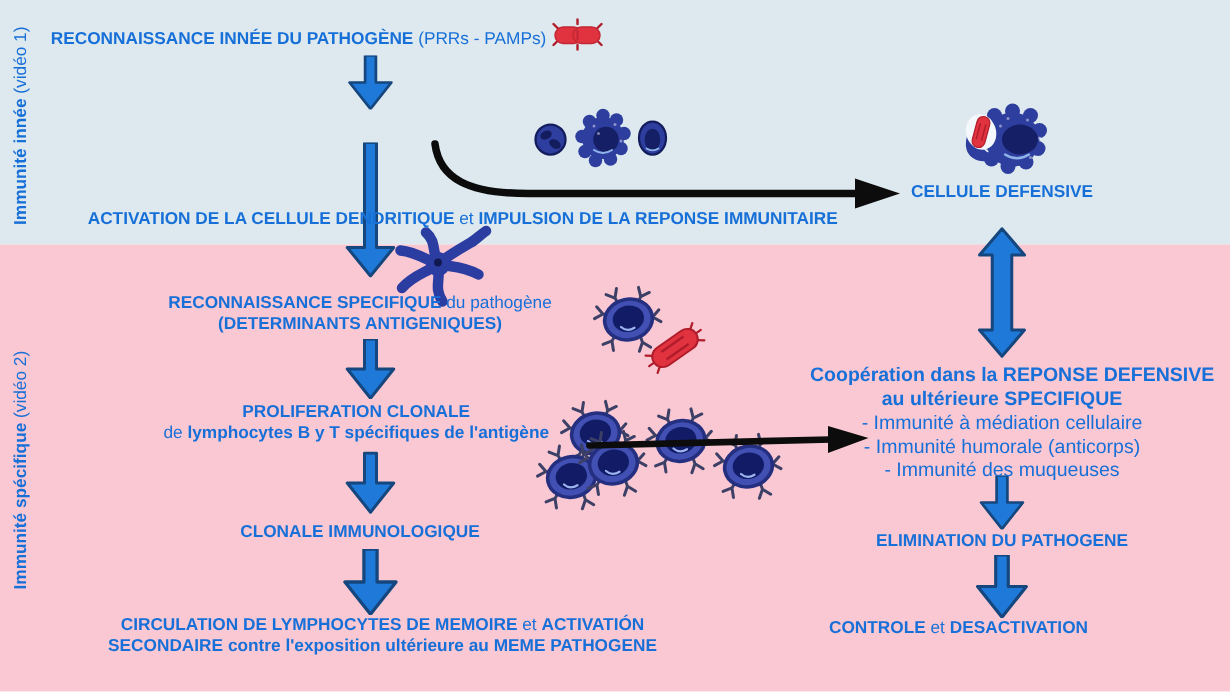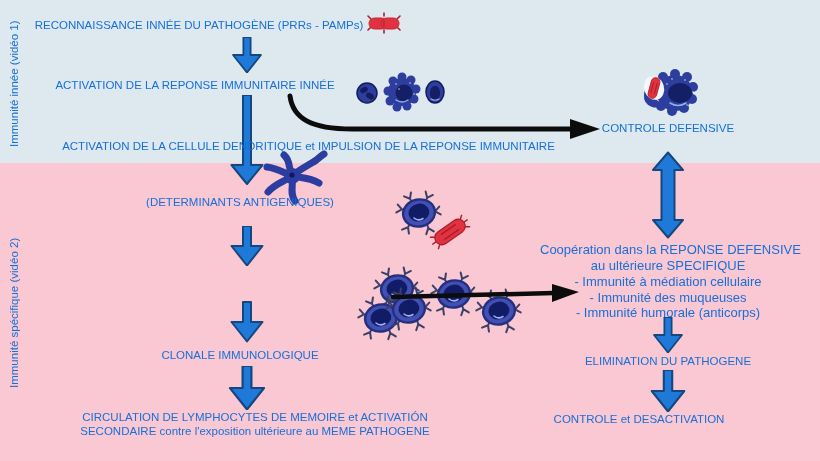--- a/index.html
+++ b/index.html
@@ -2,21 +2,21 @@
 <html><head>
 <meta charset="utf-8">
 <style>
   html,body{margin:0;padding:0;background:#fff;}
   .canvas{position:relative;width:820px;height:461px;overflow:hidden;
           font-family:"Liberation Sans",sans-serif;}
   .sec{position:absolute;left:0;right:0;}
   .sec-innate{top:0;height:163px;background:#dde9ee;}
   .sec-specific{top:163px;height:298px;background:#fac8d2;}
   .t{position:absolute;color:#176fd8;font-size:11.5px;line-height:1.22;text-align:center;z-index:5;}
-  .b{font-weight:normal;}
+  .b{font-weight:bold;}
   .n{font-weight:normal;}
   .nowrap{white-space:nowrap;}
   .small{font-size:13px;}
   .vlabel{position:absolute;color:#176fd8;font-size:11.5px;z-index:6;
           writing-mode:vertical-rl;transform:rotate(180deg);
           display:flex;align-items:center;justify-content:center;white-space:nowrap;}
   #vl1{left:6px;top:6px;height:155px;width:16px;}
   #vl2{left:6px;top:178px;height:270px;width:16px;}
   .abs{position:absolute;}
   svg{display:block;}
@@ -72,21 +72,20 @@
       <rect x="2" y="6" width="18" height="11" rx="5.5" fill="#e0333f" stroke="#c42634" stroke-width="1"></rect>
       <rect x="14" y="6" width="18" height="11" rx="5.5" fill="#e0333f" stroke="#c42634" stroke-width="1"></rect>
       <path d="M17 8 V15" stroke="#c42634" stroke-width="1.4"></path>
     </svg></span>
   </div>
 
   <svg class="abs" style="left:230px;top:37px;" width="34" height="36" viewBox="0 0 34 40">
     <path d="M13 0 H21 V20 H32.5 L17 39.5 L1.5 20 H13 Z" fill="#1e79d8" stroke="#15477e" stroke-width="2" stroke-linejoin="round"></path>
   </svg>
 
-  <div class="t b nowrap" style="left:30px;top:78px;width:330px;">ACTIVATION DE LA REPONSE IMMUNITAIRE INNÉE</div>
 
   <svg class="abs" style="left:352px;top:70px;" width="96" height="46" viewBox="0 0 96 46">
     <circle cx="15" cy="23" r="10" fill="#2e3e9e" stroke="#131c5c" stroke-width="1.5"></circle>
     <ellipse cx="12" cy="20" rx="4" ry="2.8" fill="#131c5c" transform="rotate(-25 12 20)"></ellipse>
     <ellipse cx="18" cy="26" rx="4.2" ry="2.8" fill="#131c5c" transform="rotate(30 18 26)"></ellipse>
     <g fill="#2e3e9e">
       <circle cx="50" cy="22" r="14"></circle>
       <circle cx="50" cy="7" r="4.5"></circle>
         <circle cx="59" cy="10" r="4.5"></circle>
         <circle cx="64" cy="19" r="4.5"></circle>
@@ -131,37 +130,42 @@
       <path d="M34 26 C42 28 50 27 61 33"></path>
       <path d="M34 26 C36 36 31 42 37 51"></path>
       <path d="M34 26 C26 32 18 33 10 42"></path>
       <path d="M34 26 C26 23 19 18 9 17"></path>
     </g>
     <circle cx="34" cy="26" r="8" fill="#2c3da2"></circle>
     <circle cx="34" cy="25" r="2.6" fill="#101a50"></circle>
   </svg>
 
   <div class="t" style="left:90px;top:195px;width:300px;">
+    <div class="nowrap"><span class="b">RECONNAISSANCE SPECIFIQUE</span><span class="n"> du pathogène</span></div>
     <div class="b nowrap">(DETERMINANTS ANTIGENIQUES)</div>
   </div>
 
   <svg class="abs" style="left:390px;top:186px;" width="84" height="66" viewBox="0 0 84 66">
     <use href="#lymph" transform="translate(5,3)"></use>
     <g transform="translate(60,46) rotate(55)">
       <g stroke="#b01c2a" stroke-width="1.5" stroke-linecap="round">
         <path d="M0 -17 V-21 M-4 -15 L-7 -19 M4 -15 L7 -19 M0 17 V21 M-4 15 L-7 19 M4 15 L7 19"></path>
       </g>
       <use href="#rod"></use>
     </g>
   </svg>
 
   <svg class="abs" style="left:230px;top:226px;" width="34" height="40" viewBox="0 0 34 40">
     <path d="M13 0 H21 V20 H32.5 L17 39.5 L1.5 20 H13 Z" fill="#1e79d8" stroke="#15477e" stroke-width="2" stroke-linejoin="round"></path>
   </svg>
 
+  <div class="t" style="left:60px;top:268px;width:355px;">
+    <div class="b nowrap">PROLIFERATION CLONALE</div>
+    <div class="nowrap"><span class="n">de </span><span class="b">lymphocytes B y T spécifiques de l'antigène</span></div>
+  </div>
 
   <svg class="abs" style="left:356px;top:256px;" width="168" height="92" viewBox="0 0 168 92">
     <use href="#lymph" transform="translate(17,9)"></use>
     <use href="#lymph" transform="translate(1,38)"></use>
     <use href="#lymph" transform="translate(29,29)"></use>
     <use href="#lymph" transform="translate(74,14)"></use>
     <use href="#lymph" transform="translate(119,31)"></use>
   </svg>
 
   <svg class="abs" style="left:386px;top:282px;z-index:4;" width="200" height="22" viewBox="0 0 200 22">
@@ -207,33 +211,33 @@
     <g fill="#ffffff" opacity="0.45">
         <circle cx="45" cy="17" r="1"></circle>
         <circle cx="58" cy="18" r="1"></circle>
         <circle cx="66" cy="30" r="1"></circle>
         <circle cx="60" cy="43" r="1"></circle>
         <circle cx="40" cy="22" r="1"></circle>
       </g>
   </svg>
 
   <div class="t" style="left:578px;top:121px;width:180px;">
-    <div class="b nowrap">CONTROLE DEFENSIVE</div>
+    <div class="b nowrap">CELLULE DEFENSIVE</div>
   </div>
 
   <svg class="abs" style="left:650px;top:151px;z-index:4;" width="36" height="88" viewBox="0 0 36 88">
     <path d="M18 1.5 L33 19 H24.5 V69 H33 L18 86.5 L3 69 H11.5 V19 H3 Z" fill="#1e79d8" stroke="#15477e" stroke-width="2" stroke-linejoin="round"></path>
   </svg>
 
   <div class="t small" style="left:540px;top:242px;width:256px;">
     <div class="b nowrap">Coopération dans la REPONSE DEFENSIVE</div>
     <div class="b nowrap">au ultérieure SPECIFIQUE</div>
     <div class="n nowrap">- Immunité à médiation cellulaire</div>
+    <div class="n nowrap">- Immunité humorale (anticorps)</div>
     <div class="n nowrap">- Immunité des muqueuses</div>
-    <div class="n nowrap">- Immunité humorale (anticorps)</div>
   </div>
 
   <svg class="abs" style="left:650px;top:317px;" width="36" height="36" viewBox="0 0 34 40">
     <path d="M13 0 H21 V20 H32.5 L17 39.5 L1.5 20 H13 Z" fill="#1e79d8" stroke="#15477e" stroke-width="2" stroke-linejoin="round"></path>
   </svg>
 
   <div class="t b nowrap" style="left:555px;top:354px;width:226px;">ELIMINATION DU PATHOGENE</div>
 
   <svg class="abs" style="left:650px;top:370px;" width="36" height="42" viewBox="0 0 34 40">
     <path d="M13 0 H21 V20 H32.5 L17 39.5 L1.5 20 H13 Z" fill="#1e79d8" stroke="#15477e" stroke-width="2" stroke-linejoin="round"></path>

